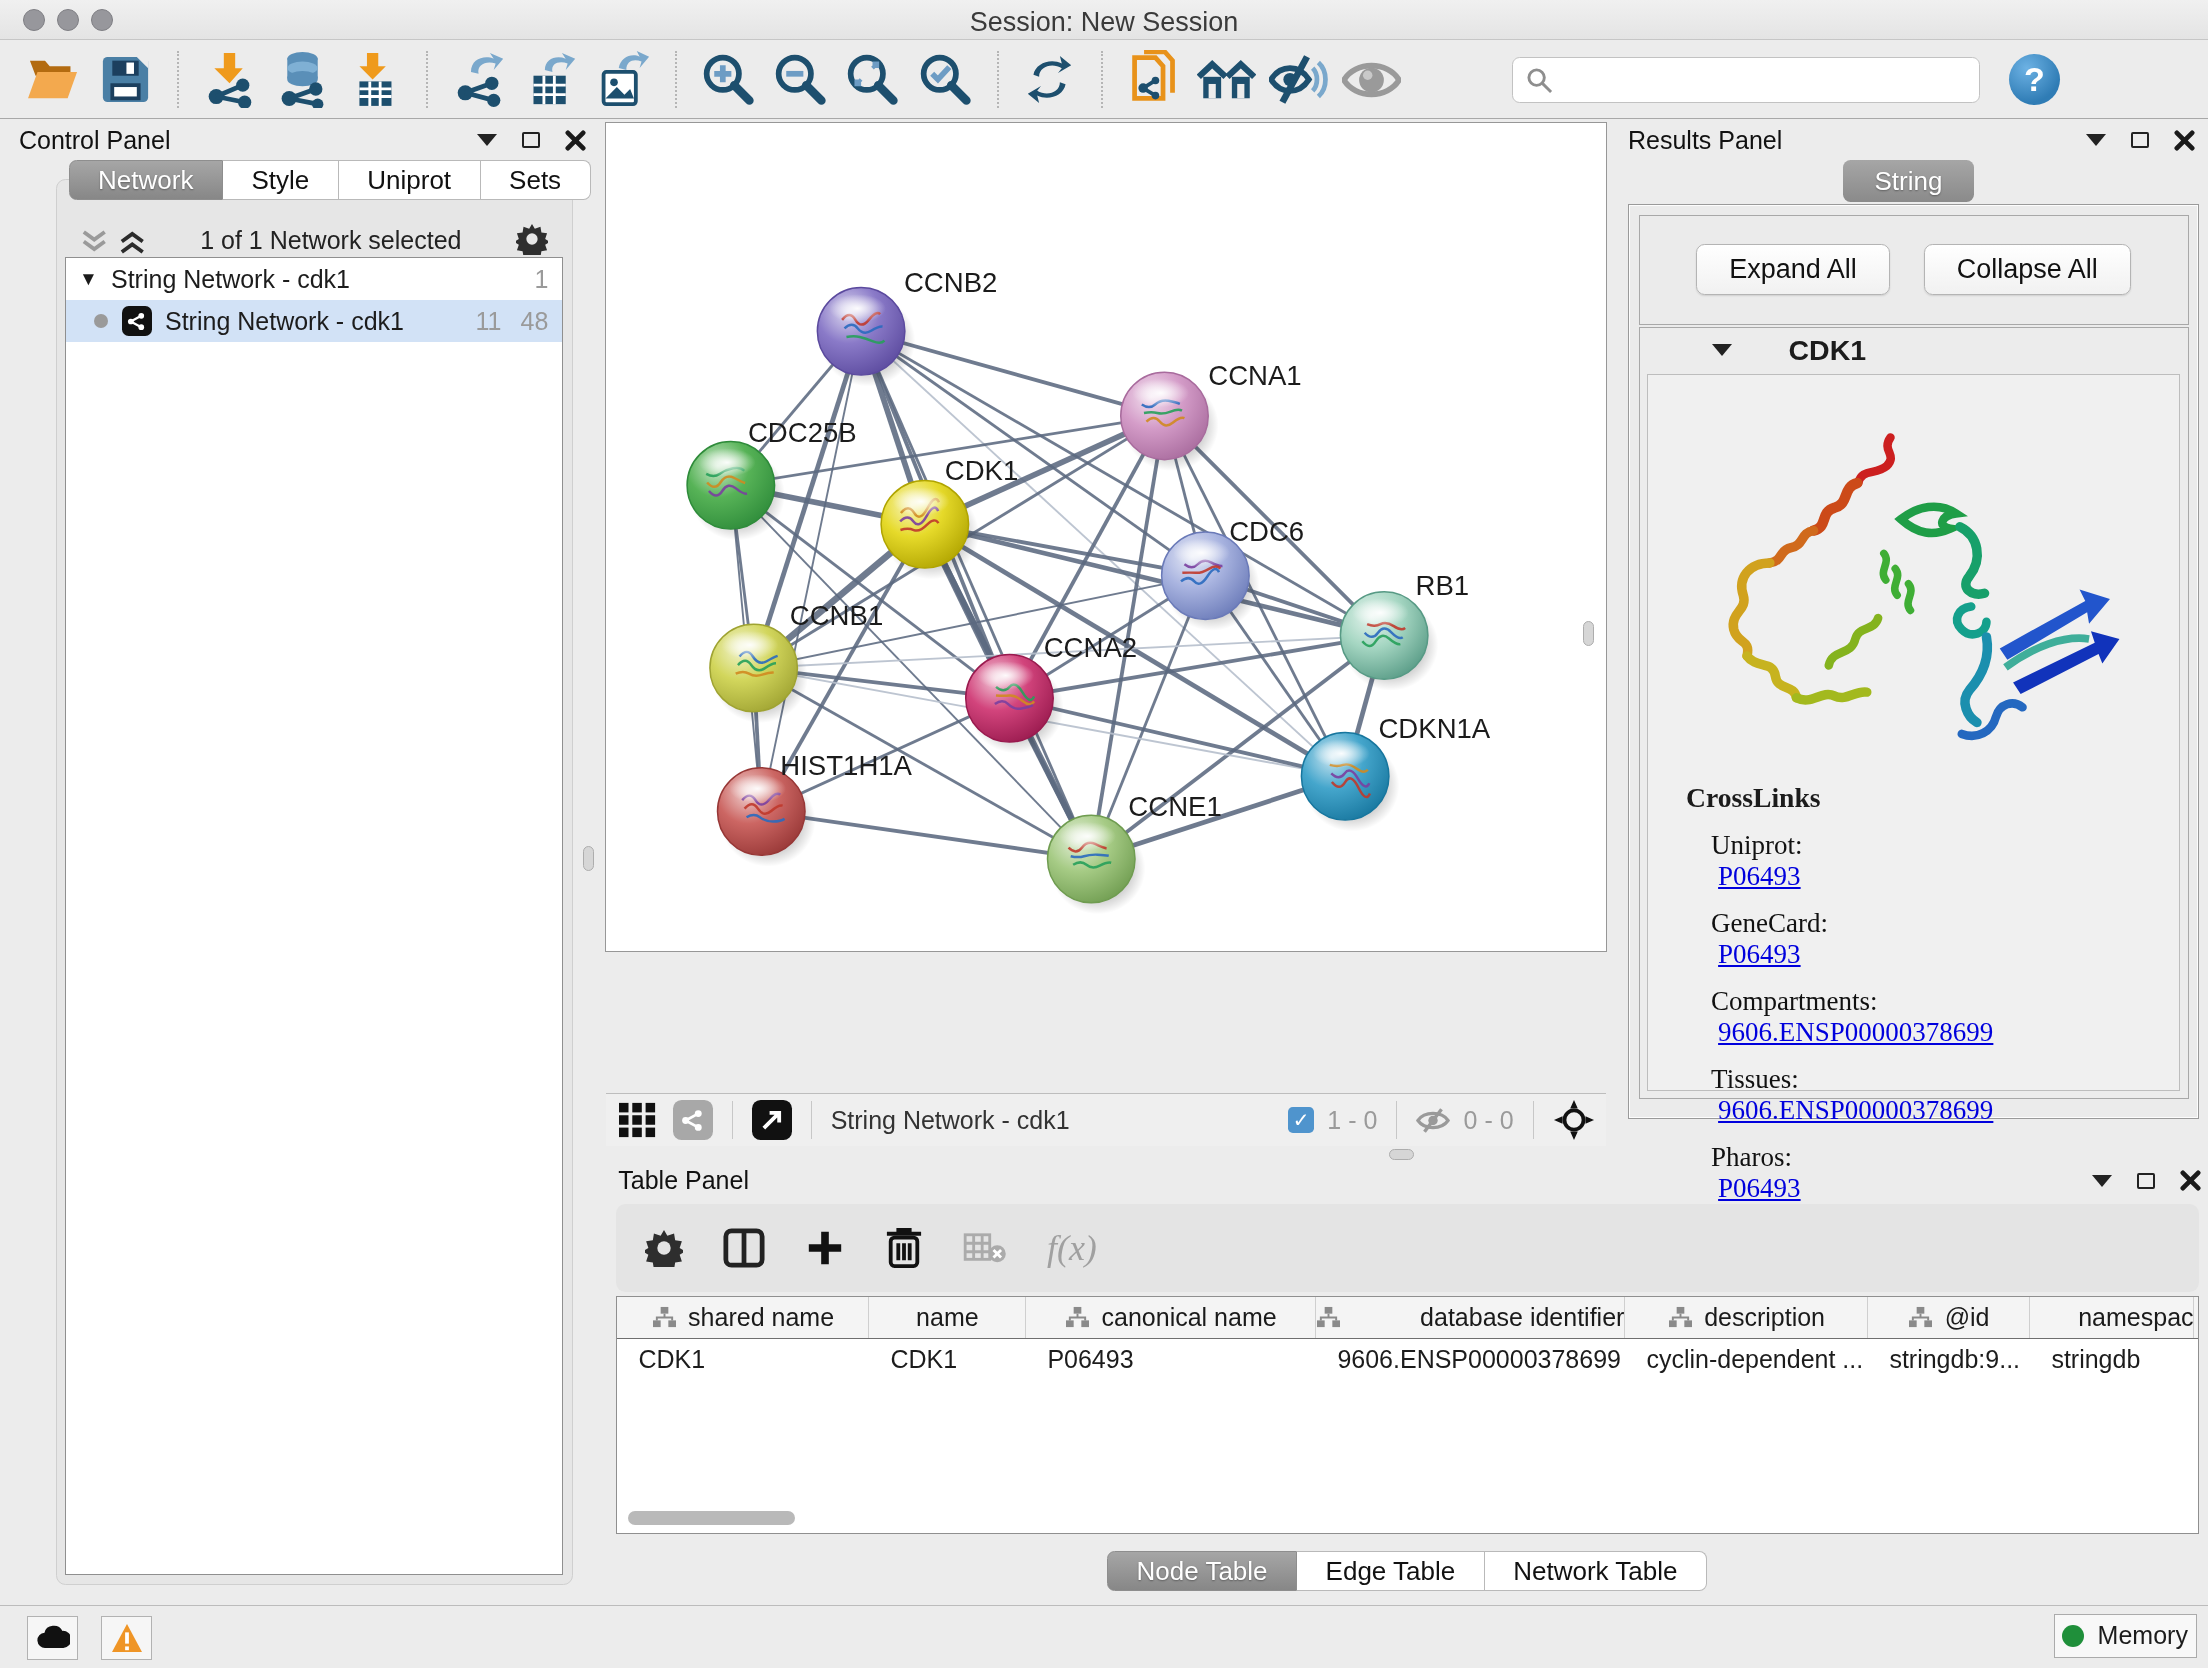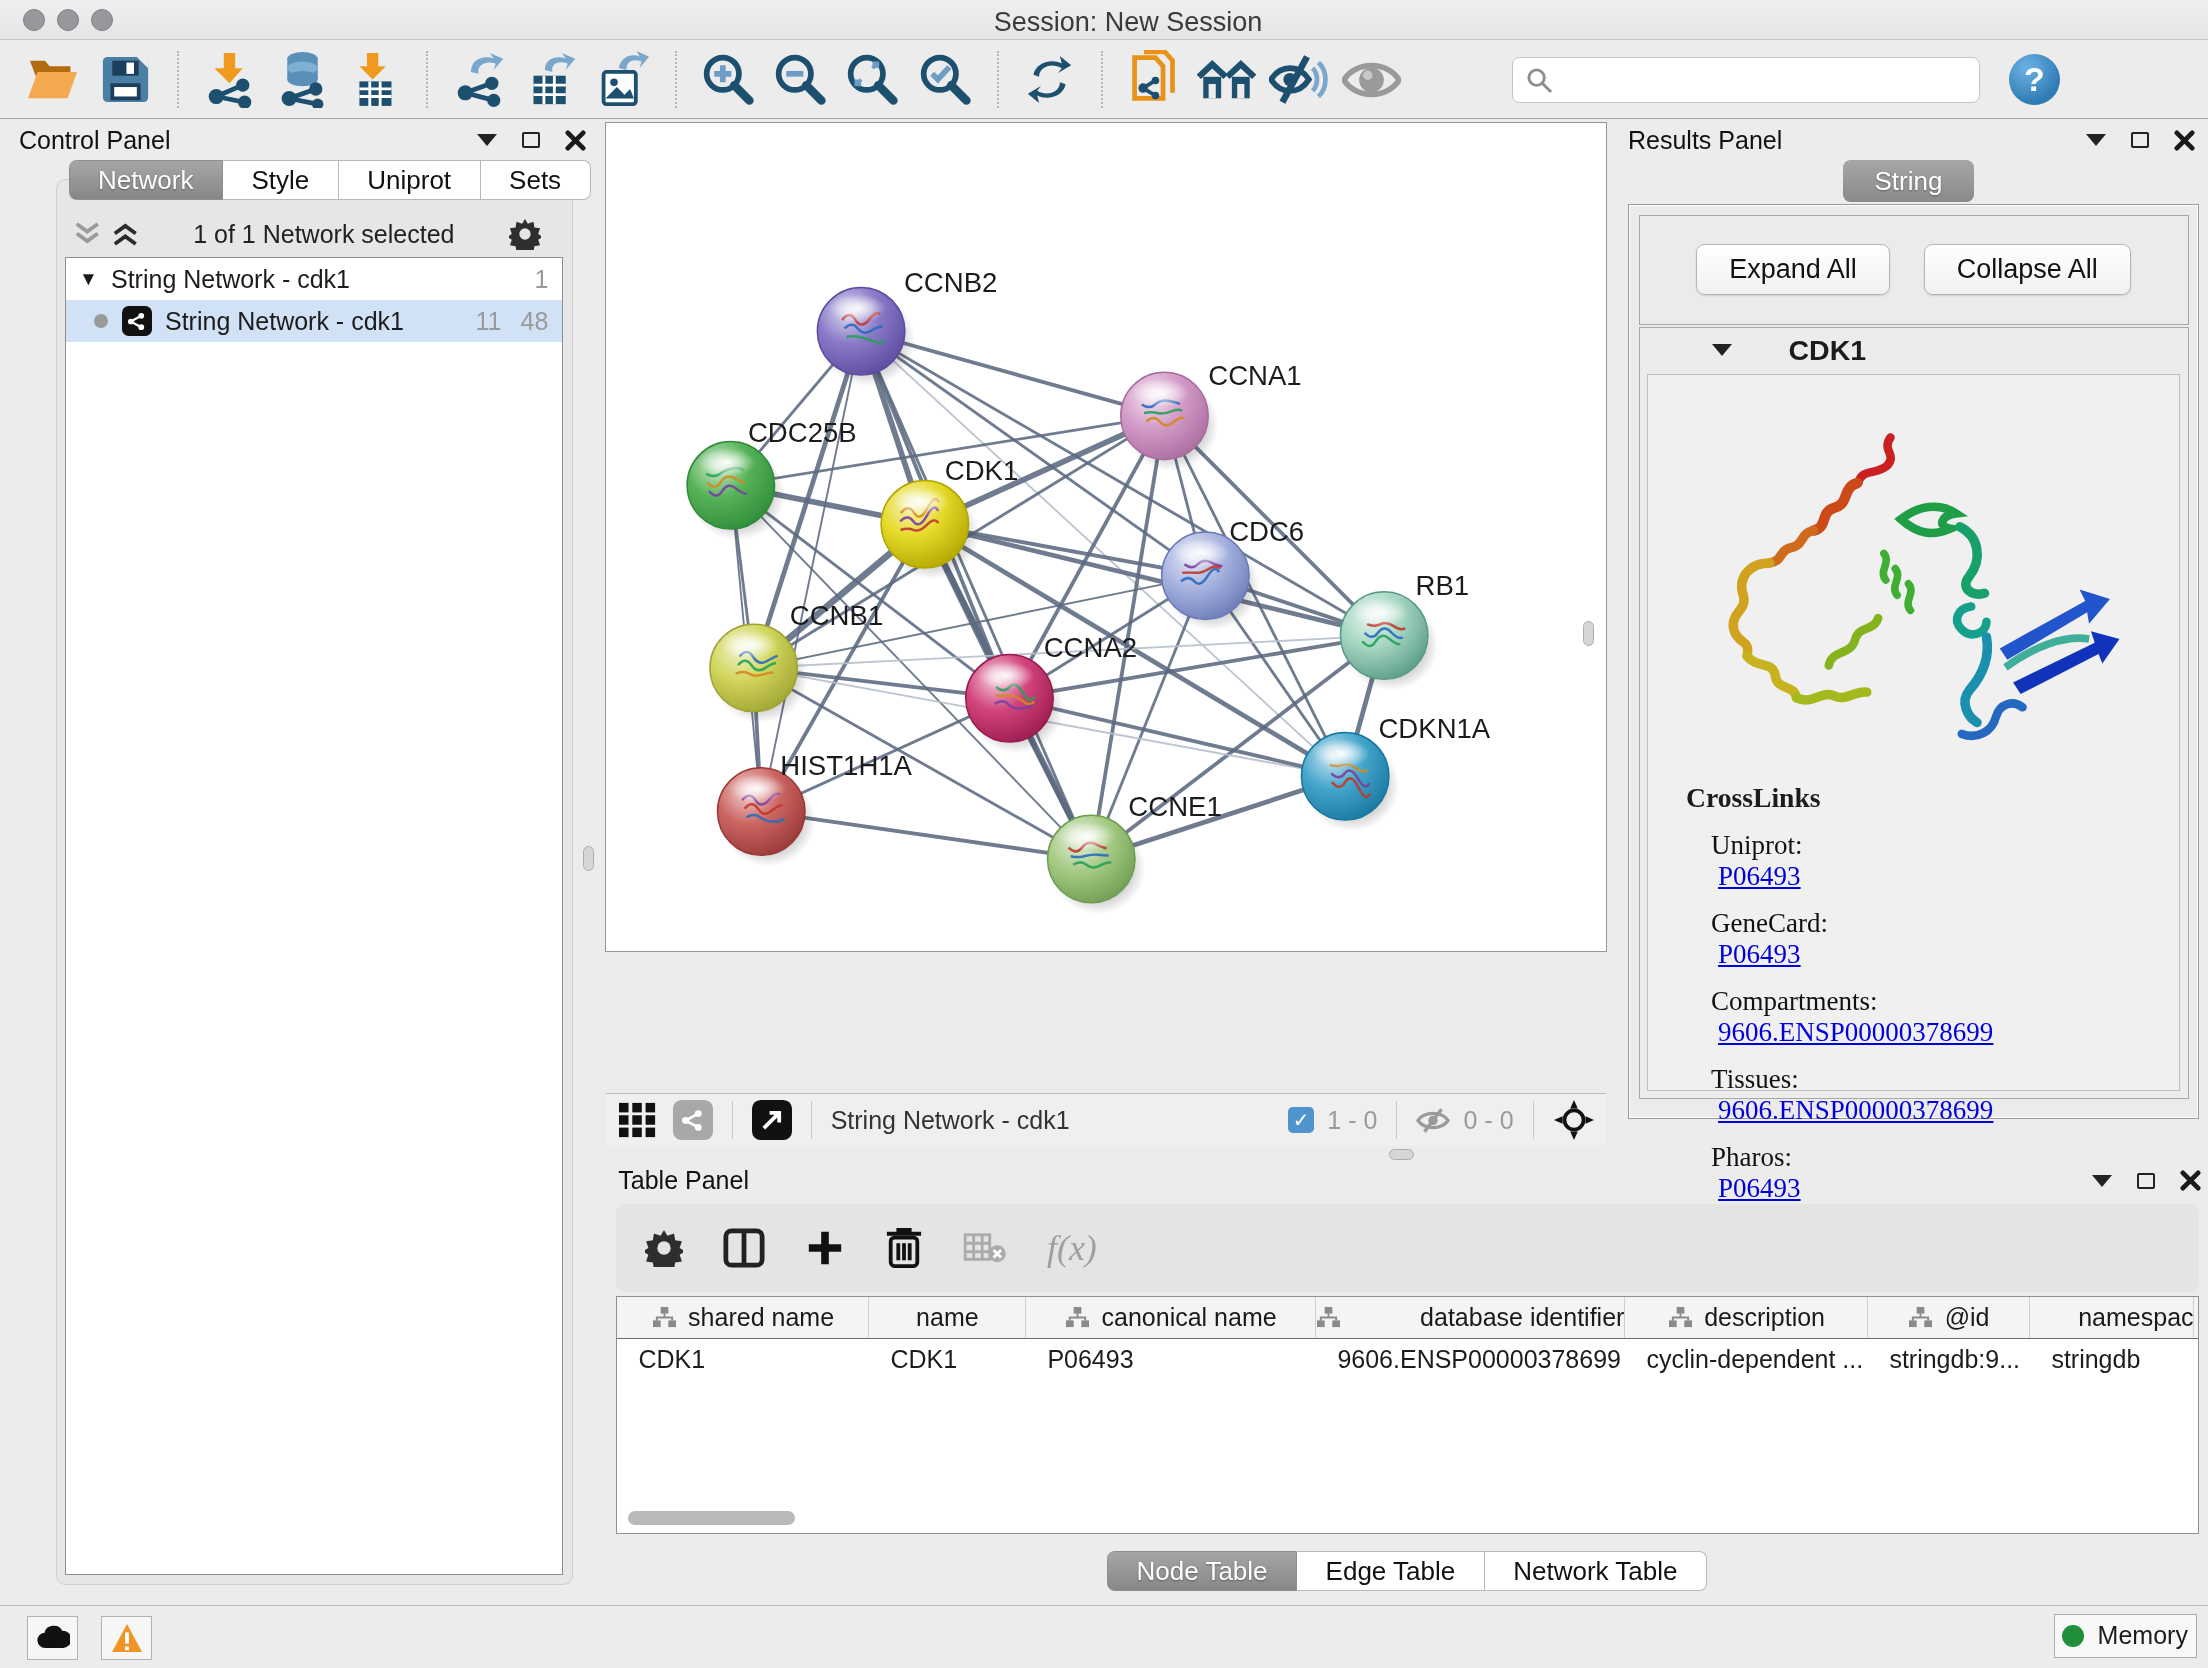--- a/index.html
+++ b/index.html
@@ -1,21 +1,21 @@
 <!DOCTYPE html>
 <html style="font-size:15px"><head>
 <meta charset="utf-8">
 <style>
   * { margin:0; padding:0; box-sizing:border-box; }
   html,body { width:2208px; height:1668px; }
   body { font-family:"Liberation Sans","DejaVu Sans",sans-serif; background:#ececec; position:relative; overflow:hidden; color:#1c1c1c; }
   .abs { position:absolute; }
 
   
-  #titlebar { left:0; top:0; width:2208px; height:40px; background:linear-gradient(#f0f0f0,#e4e4e4); border-bottom:1px solid #c6c6c6;padding-left:24px; }
+  #titlebar { left:0; top:0; width:2208px; height:40px; background:linear-gradient(#f0f0f0,#e4e4e4); border-bottom:1px solid #c6c6c6; }
   .tl-circle { width:22px; height:22px; border-radius:50%; background:#97979c; border:1px solid #7f7f84; top:8.6px; }
   #win-title { width:100%; top:6.7px; text-align:center; font-size:27px; font-weight:500; color:#3a3a3a; }
 
   
   #toolbar { left:0; top:41px; width:2208px; height:78px; background:#ececec; border-bottom:1.9px solid #a8a8a8; display:flex; align-items:center; padding:0 17px; }
   .ticon { width:59px; height:59px; display:flex; align-items:center; justify-content:center; margin:0 6.7px; }
   .vsep { height:57px; border-left:2.9px dotted #b5b5b5; margin:0 15px; }
   #search-wrap { margin-left:105px; position:relative; }
   #search-input { width:468px; height:46px; border:1.9px solid #c2c2c2; border-radius:7.6px; background:#fff; font-size:23px; padding:0 13.3px 0 49px; outline:none; }
   #search-glass { position:absolute; left:13.3px; top:10.5px; }
@@ -32,21 +32,21 @@
   .seg .tab { height:40px; padding:0 28.5px; background:#fff; border:1px solid #b9b9b9; border-left-width:0; font-size:26px; display:flex; align-items:center; justify-content:center; color:#111; }
   .seg .tab:first-child { border-left-width:1px; border-radius:7.6px 0 0 7.6px; }
   .seg .tab:last-child { border-radius:0 7.6px 7.6px 0; }
   .seg .tab.sel { background:linear-gradient(#a6a6a6,#878787); color:#fff; text-shadow:0 1px 1.9px rgba(0,0,0,.35); border-color:#8e8e8e; }
 
   
   #control-panel { left:7.6px; top:122px; width:590px; height:1472px; }
   #cp-header { left:11.4px; top:3.8px; width:567px; display:flex; justify-content:space-between; align-items:center; }
   #cp-tabs { left:61px; top:38px; }
   #cp-subpanel { left:48px; top:57px; width:517px; height:1406px; background:#e6e6e6; border:1px solid #cfcfcf; border-radius:9.5px; }
-  #cp-statusrow { left:50px; top:91px; width:498px; height:42px; display:flex; align-items:center; padding:0 15px; }
+  #cp-statusrow { left:57px; top:91px; width:498px; height:42px; display:flex; align-items:flex-end; padding:0 15px; }
   #cp-status { flex:1; text-align:center; font-size:25px; color:#222; }
   #cp-list { left:57px; top:135px; width:498px; height:1318px; background:#fff; border:1.9px solid #8f8f8f; }
   .tree-row { height:42px; display:flex; align-items:center; font-size:25px; padding:0 13.3px; gap:13.3px; }
   .tree-row .cnt { margin-left:auto; color:#9a9a9a; }
   .tree-row.sel { background:#d2e2f6; }
   .dot-gray { width:14.3px; height:14.3px; border-radius:50%; background:#9a9a9a; }
   .share-badge { width:30px; height:30px; background:#111; border-radius:6.7px; display:flex; align-items:center; justify-content:center; }
 
   
   #network-box { left:605px; top:122px; width:1002px; height:830px; background:#fff; border:1px solid #979797;padding-left:8px; }

